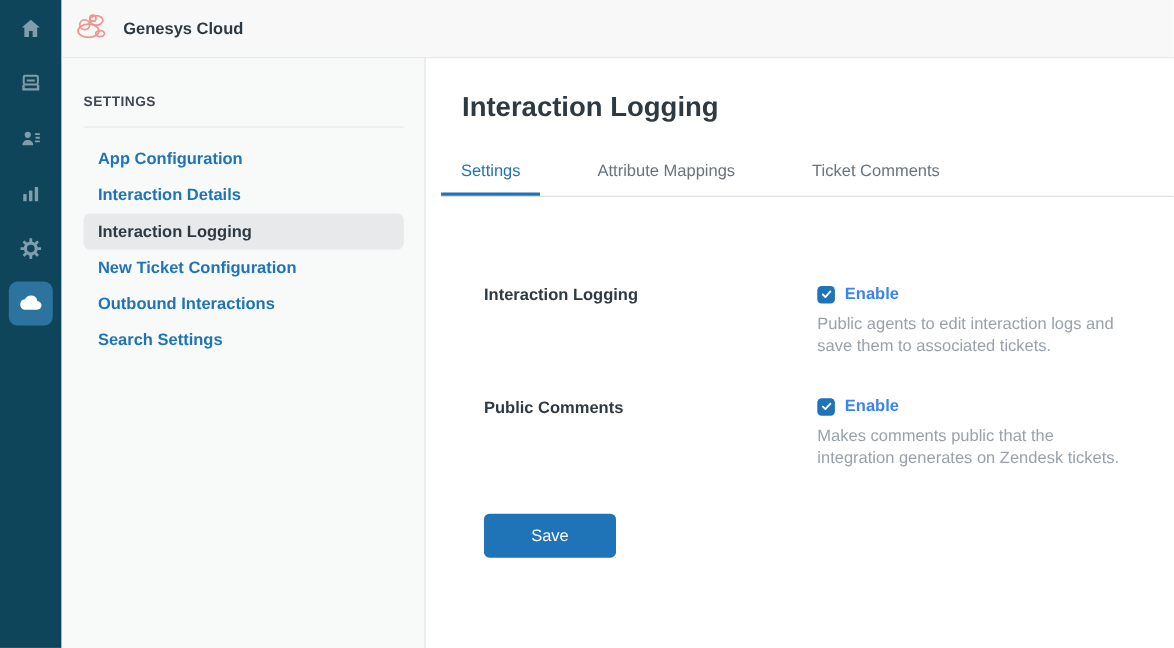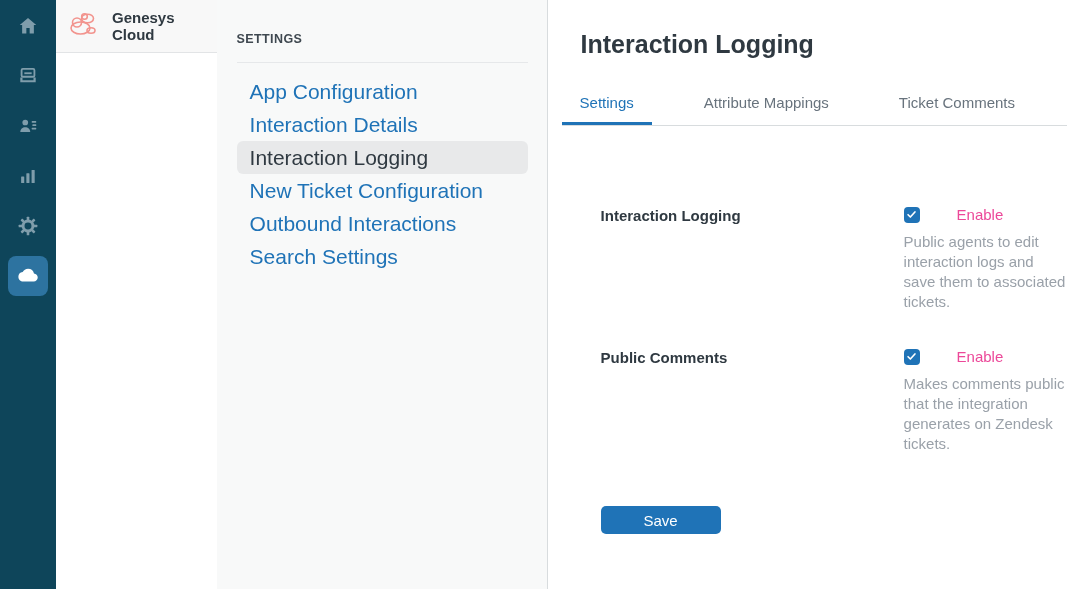--- a/index.html
+++ b/index.html
@@ -17,21 +17,21 @@
     display:flex; flex-direction:column; align-items:center;
     padding-top:6px;
   }
   .rail-btn {
     width:40px; height:40px; margin-bottom:10px;
     display:flex; align-items:center; justify-content:center;
     border-radius:8px; cursor:pointer;
   }
   .rail-btn.active { background:#2d73a0; }
   
-  .app { flex:1; display:flex; flex-direction:row; min-width:0; }
+  .app { flex:1; display:flex; flex-direction:column; min-width:0; }
   .topbar {
     height:53px; min-height:53px;
     background:#f8f8f8; border-bottom:1px solid #e2e4e6;
     display:flex; align-items:center; padding-left:10px;
   }
   .brand { font-size:15px; font-weight:700; color:#2f3941; margin-left:12px; }
   .body { flex:1; display:flex; min-height:0; }
   
   .sidebar {
     width:331px; min-width:331px;
@@ -40,46 +40,46 @@
   }
   .sidebar-heading {
     margin-top:32px; font-size:12.5px; font-weight:700;
     color:#3f4850; letter-spacing:.4px;
   }
   .sidebar-divider { height:1px; background:#e6e8ea; margin-top:16px; }
   .sidebar-list { margin-top:12px; display:flex; flex-direction:column; }
   .side-item {
     height:33px; display:flex; align-items:center;
     padding-left:13px; border-radius:6px;
-    font-size:21px; color:#1f73b7; text-decoration:none; cursor:pointer;
+    font-size:15px; color:#1f73b7; text-decoration:none; cursor:pointer;font-weight:bold;
   }
   .side-item.selected { background:#e8e9ea; color:#2f3941; }
   
   .main { flex:1; background:#fff; padding-left:14px; min-width:0; }
   .page-title { margin:30px 0 0 19px; font-size:25px; font-weight:700; color:#2f3941; }
   .tabs { display:flex; margin-top:24px; border-bottom:1px solid #d8dcde; }
   .tab {
     height:42px; line-height:40px; padding:0 18px; margin-right:34px;
     font-size:15px; color:#68737d; cursor:pointer; white-space:nowrap;
   }
   .tab.active { color:#1f73b7; box-shadow: inset 0 -3px 0 0 #1f73b7; }
   
   .form { margin-left:39px; margin-top:80px; }
   .row { display:flex; margin-bottom:36px; }
   .row-label { width:303px; min-width:303px; font-size:15px; font-weight:700; color:#2f3941; padding-top:1px; }
   .check-line { display:flex; align-items:center; gap:9px; cursor:pointer; }
   .checkbox {
     width:16px; height:16px; border-radius:4px; background:#1f73b7;
     display:flex; align-items:center; justify-content:center;
   }
-  .check-label { font-size:15px; font-weight:400; color:#ec4899;margin-left:28px; }
+  .check-label { font-size:15px; font-weight:700; color:#3b82f6; }
   .desc { margin-top:9px; font-size:15px; line-height:20px; color:#9aa1a9; max-width:280px; }
   .save {
-    display:block; margin-top:52px;
-    width:120px; height:28px; border:none; border-radius:5px;
+    display:block; margin-top:40px;
+    width:120px; height:40px; border:none; border-radius:5px;
     background:#1f73b7; color:#fff; font-size:15px;
     font-family:"Liberation Sans", sans-serif; cursor:pointer;
   }
 </style>
 </head>
 <body>
 
 <nav class="rail">
   <div class="rail-btn">
     <svg width="22" height="22" viewBox="0 0 24 24">

